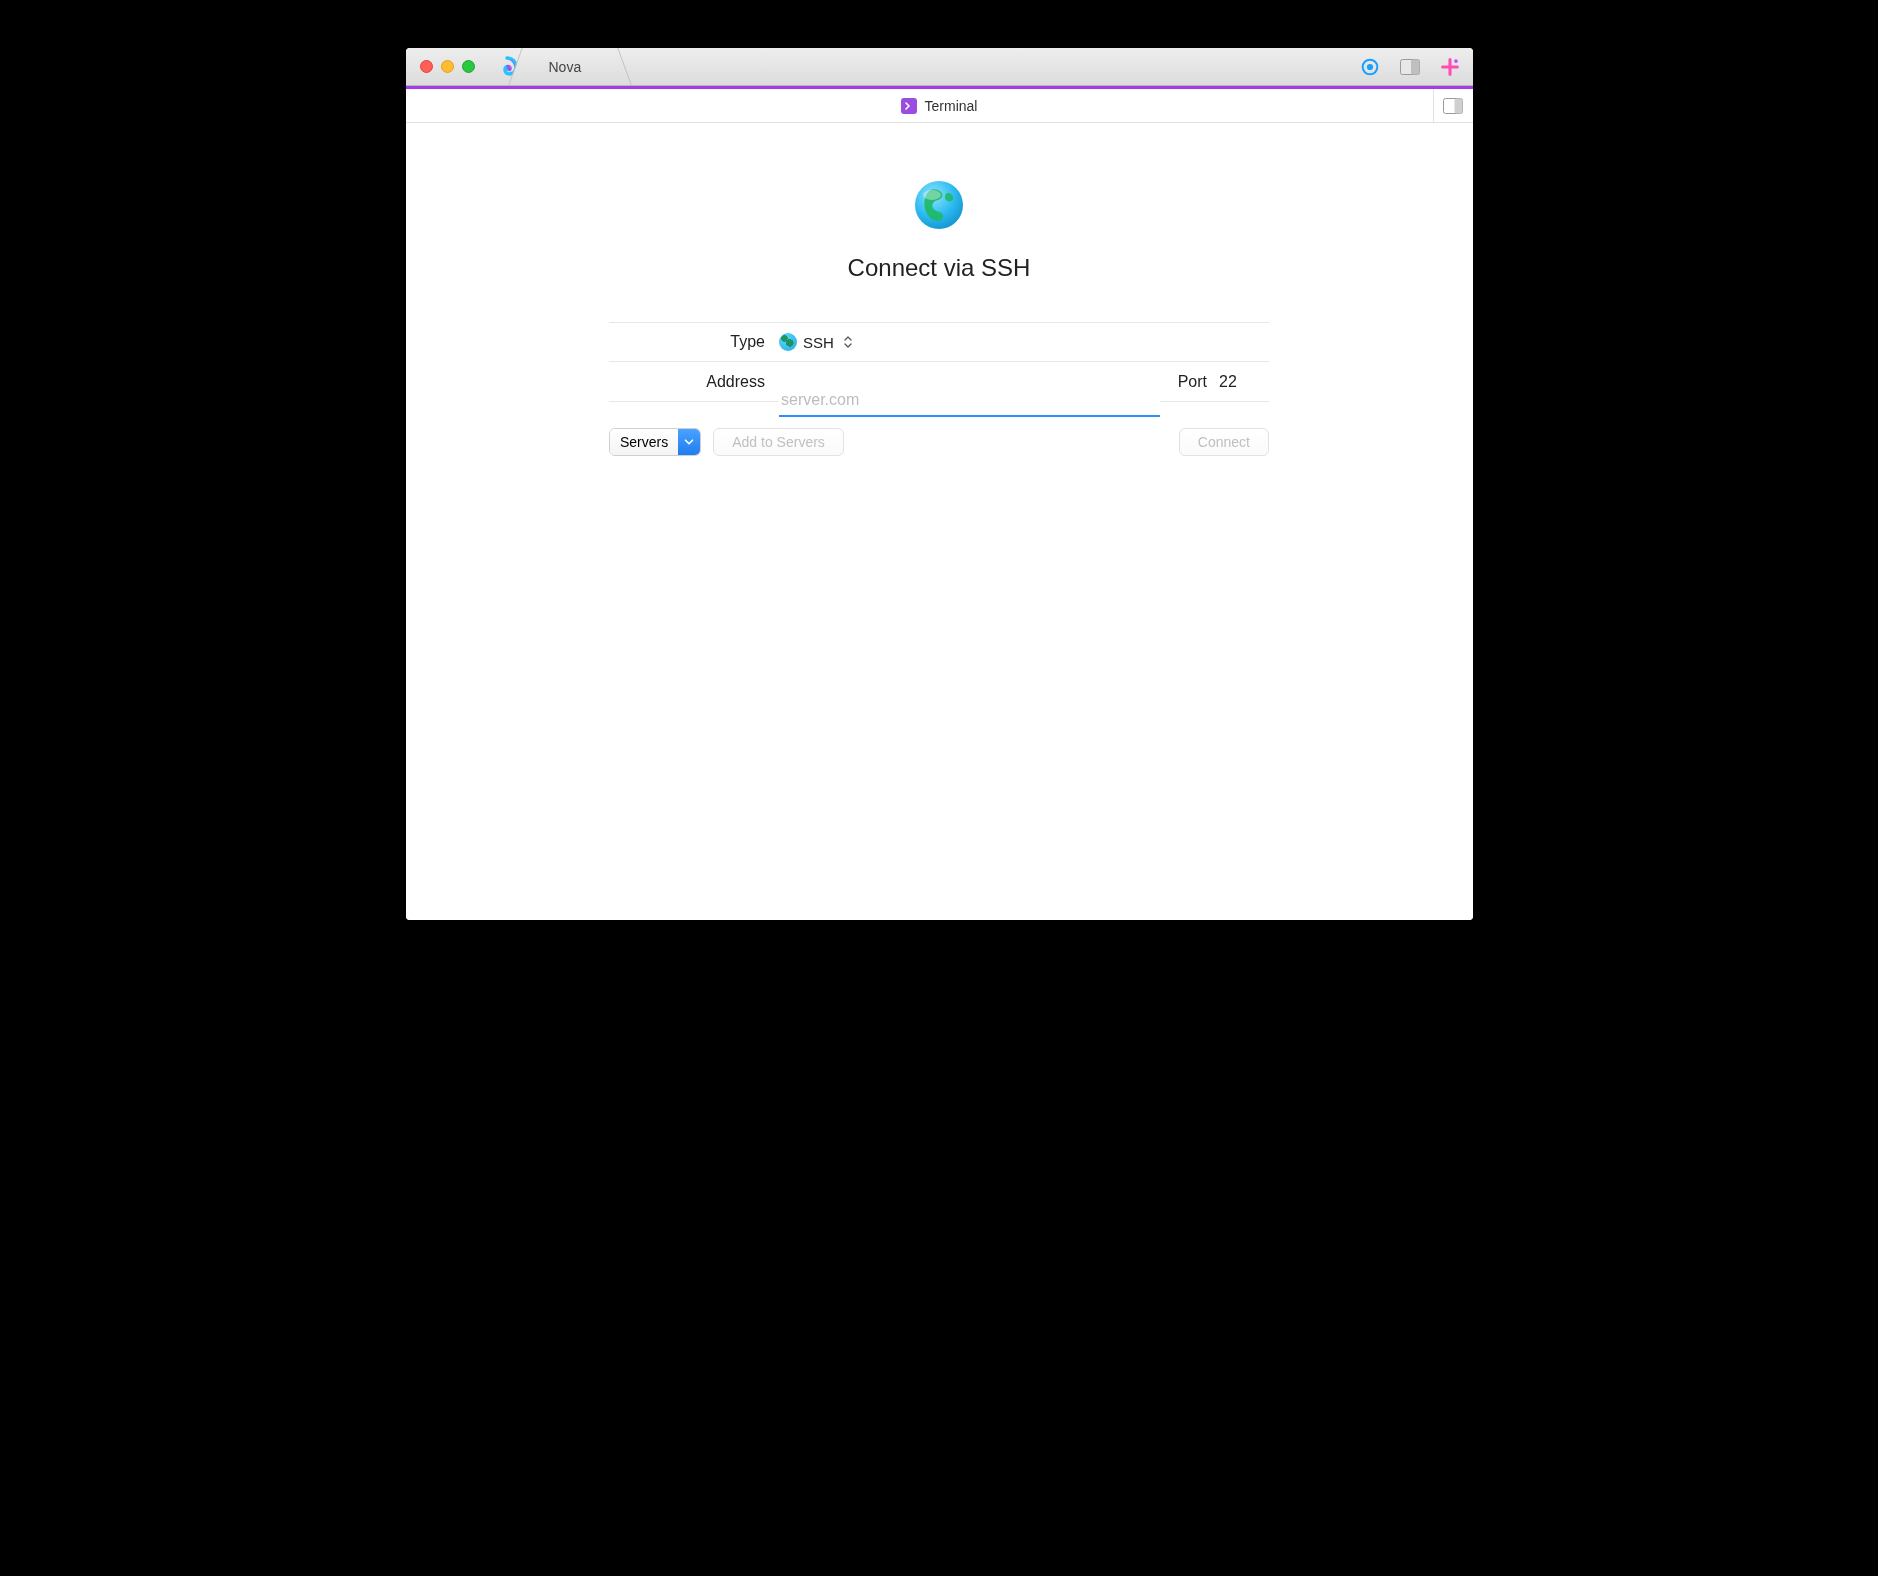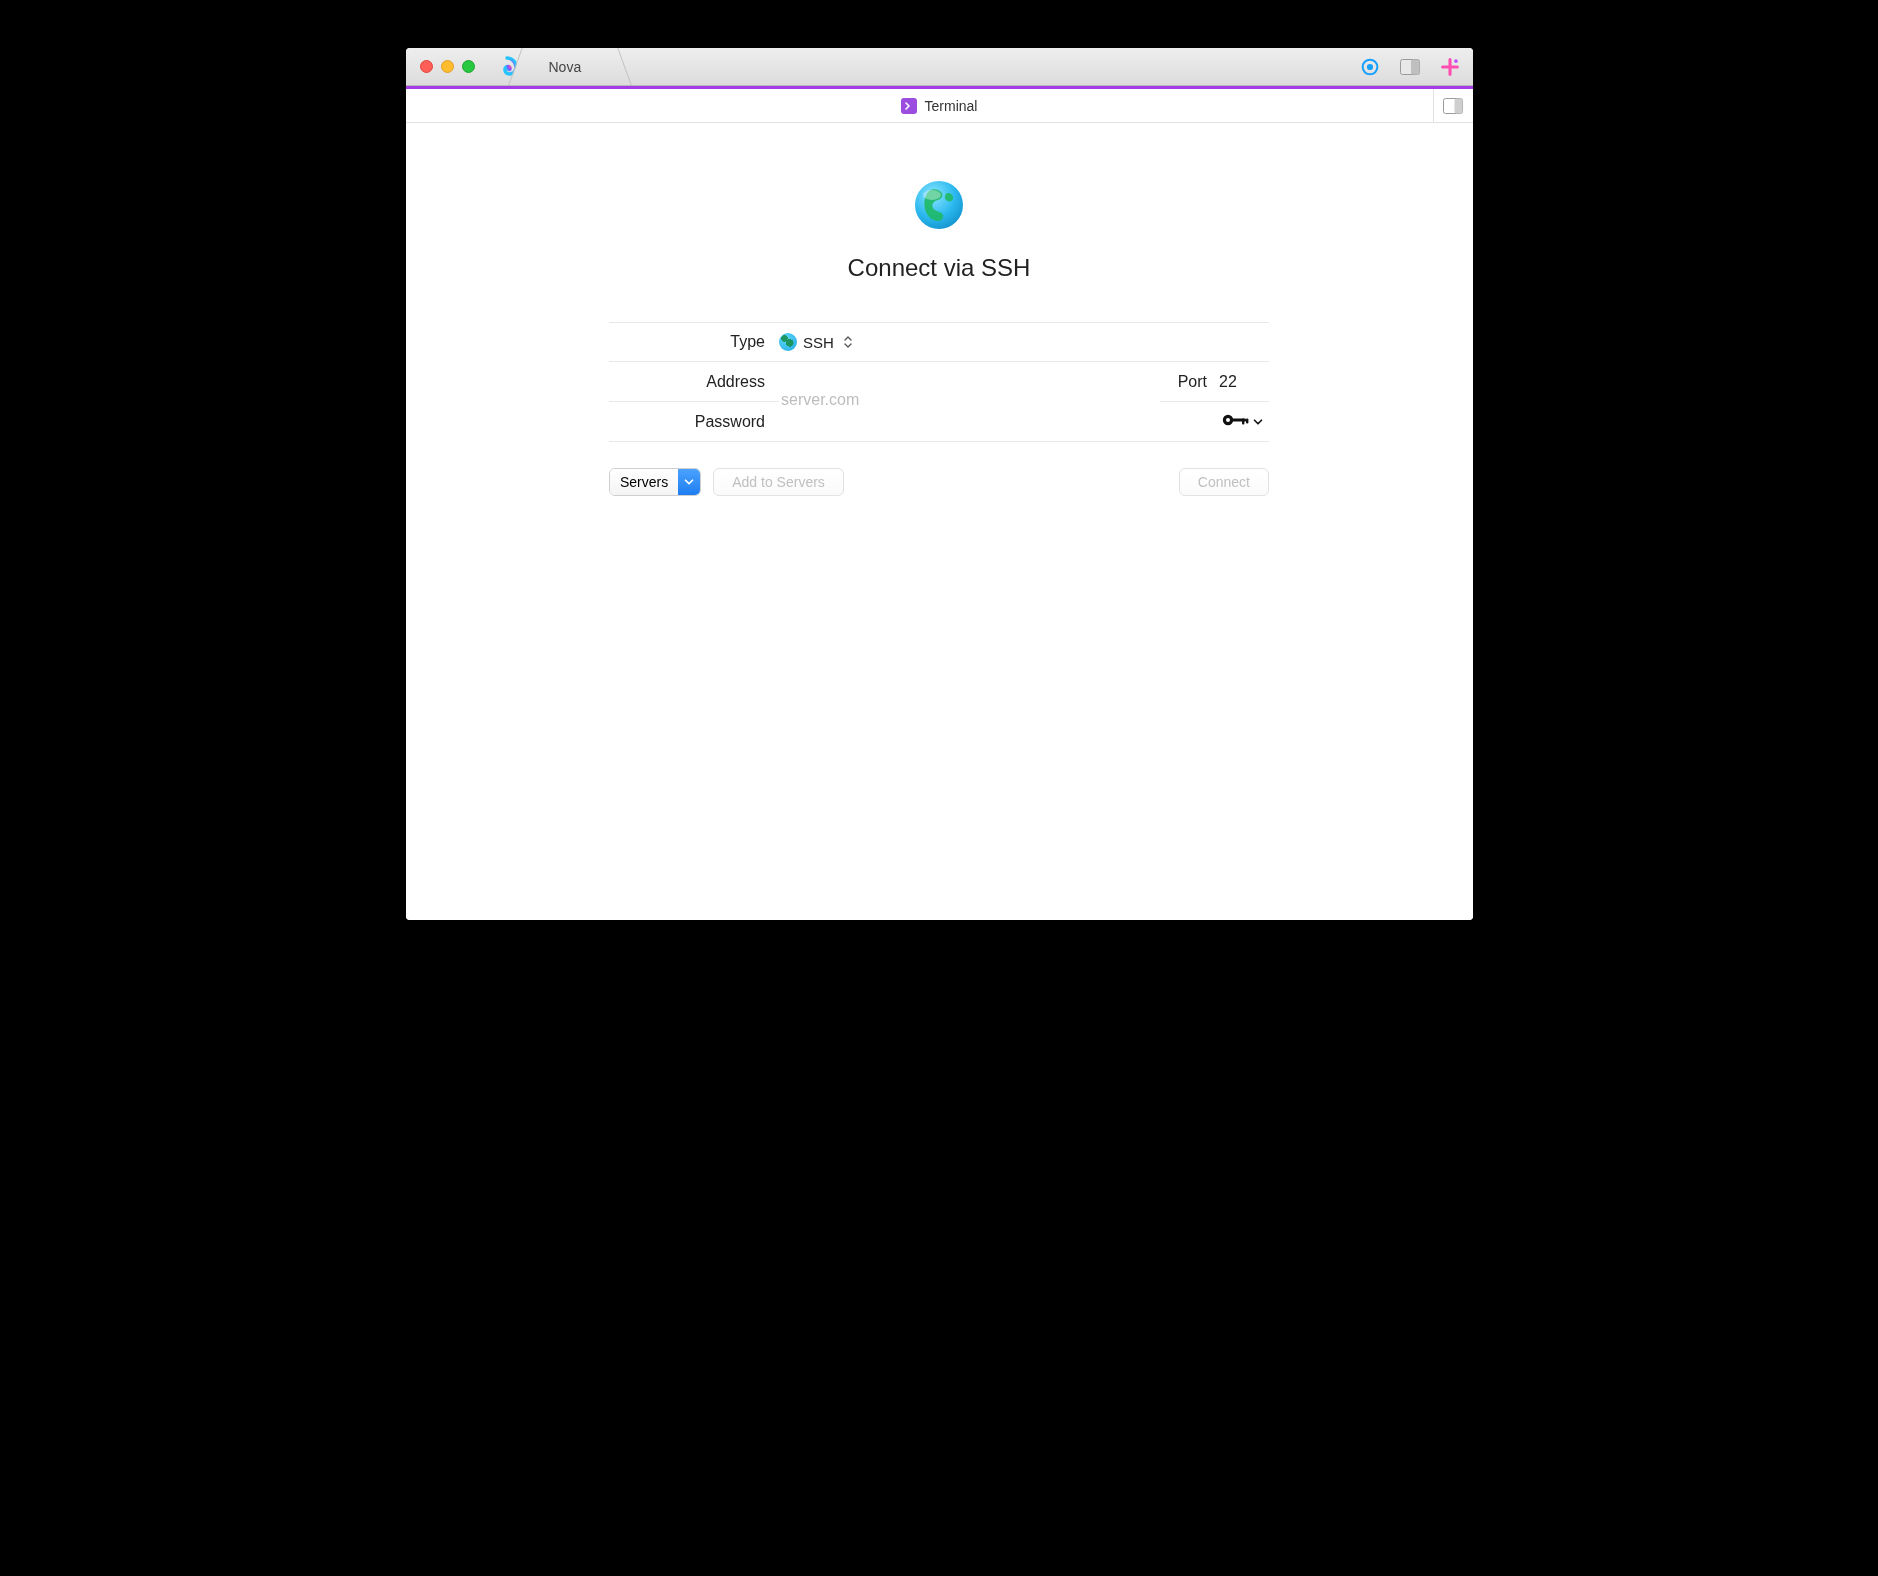--- a/index.html
+++ b/index.html
@@ -365,42 +365,20 @@
       <div class="row">
         <div class="label">Address</div>
         <div class="field">
           <input class="addr-input" type="text" placeholder="server.com" style="">
           <span class="port-label">Port</span>
           <input class="port-input" type="text" value="22" style="">
         </div>
       </div>
 
 
-      <div class="row">
-        <div class="label">Password</div>
-        <div class="field">
-          <input class="pass-input" type="password" style="">
-          <div class="key-toggle">
-            <span>
-              <svg width="28" height="16" viewBox="0 0 28 16">
-                  <circle cx="7" cy="8" r="5.2" fill="#111"></circle>
-                  <circle cx="7" cy="8" r="2" fill="#fff"></circle>
-                  <rect x="11" y="6.4" width="14" height="3.2" rx="1.2" fill="#111"></rect>
-                  <rect x="21" y="6.4" width="2.4" height="6" rx="1" fill="#111"></rect>
-                  <rect x="25" y="6.4" width="2.4" height="5" rx="1" fill="#111"></rect>
-                </svg>
-            </span>
-            <span>
-              <svg width="10" height="10" viewBox="0 0 10 10">
-                  <path d="M1.5 3.2L5 6.8l3.5-3.6" fill="none" stroke="#111" stroke-width="1.6" stroke-linecap="round" stroke-linejoin="round"></path>
-                </svg>
-            </span>
-          </div>
-        </div>
-      </div>
 
     </div>
 
     <div class="footer">
       <div class="servers-btn">
         <span class="lbl">Servers</span>
         <span class="drop">
           <svg width="10" height="10" viewBox="0 0 10 10">
               <path d="M1.5 3.2L5 6.8l3.5-3.6" fill="none" stroke="#fff" stroke-width="1.6" stroke-linecap="round" stroke-linejoin="round"></path>
             </svg>

